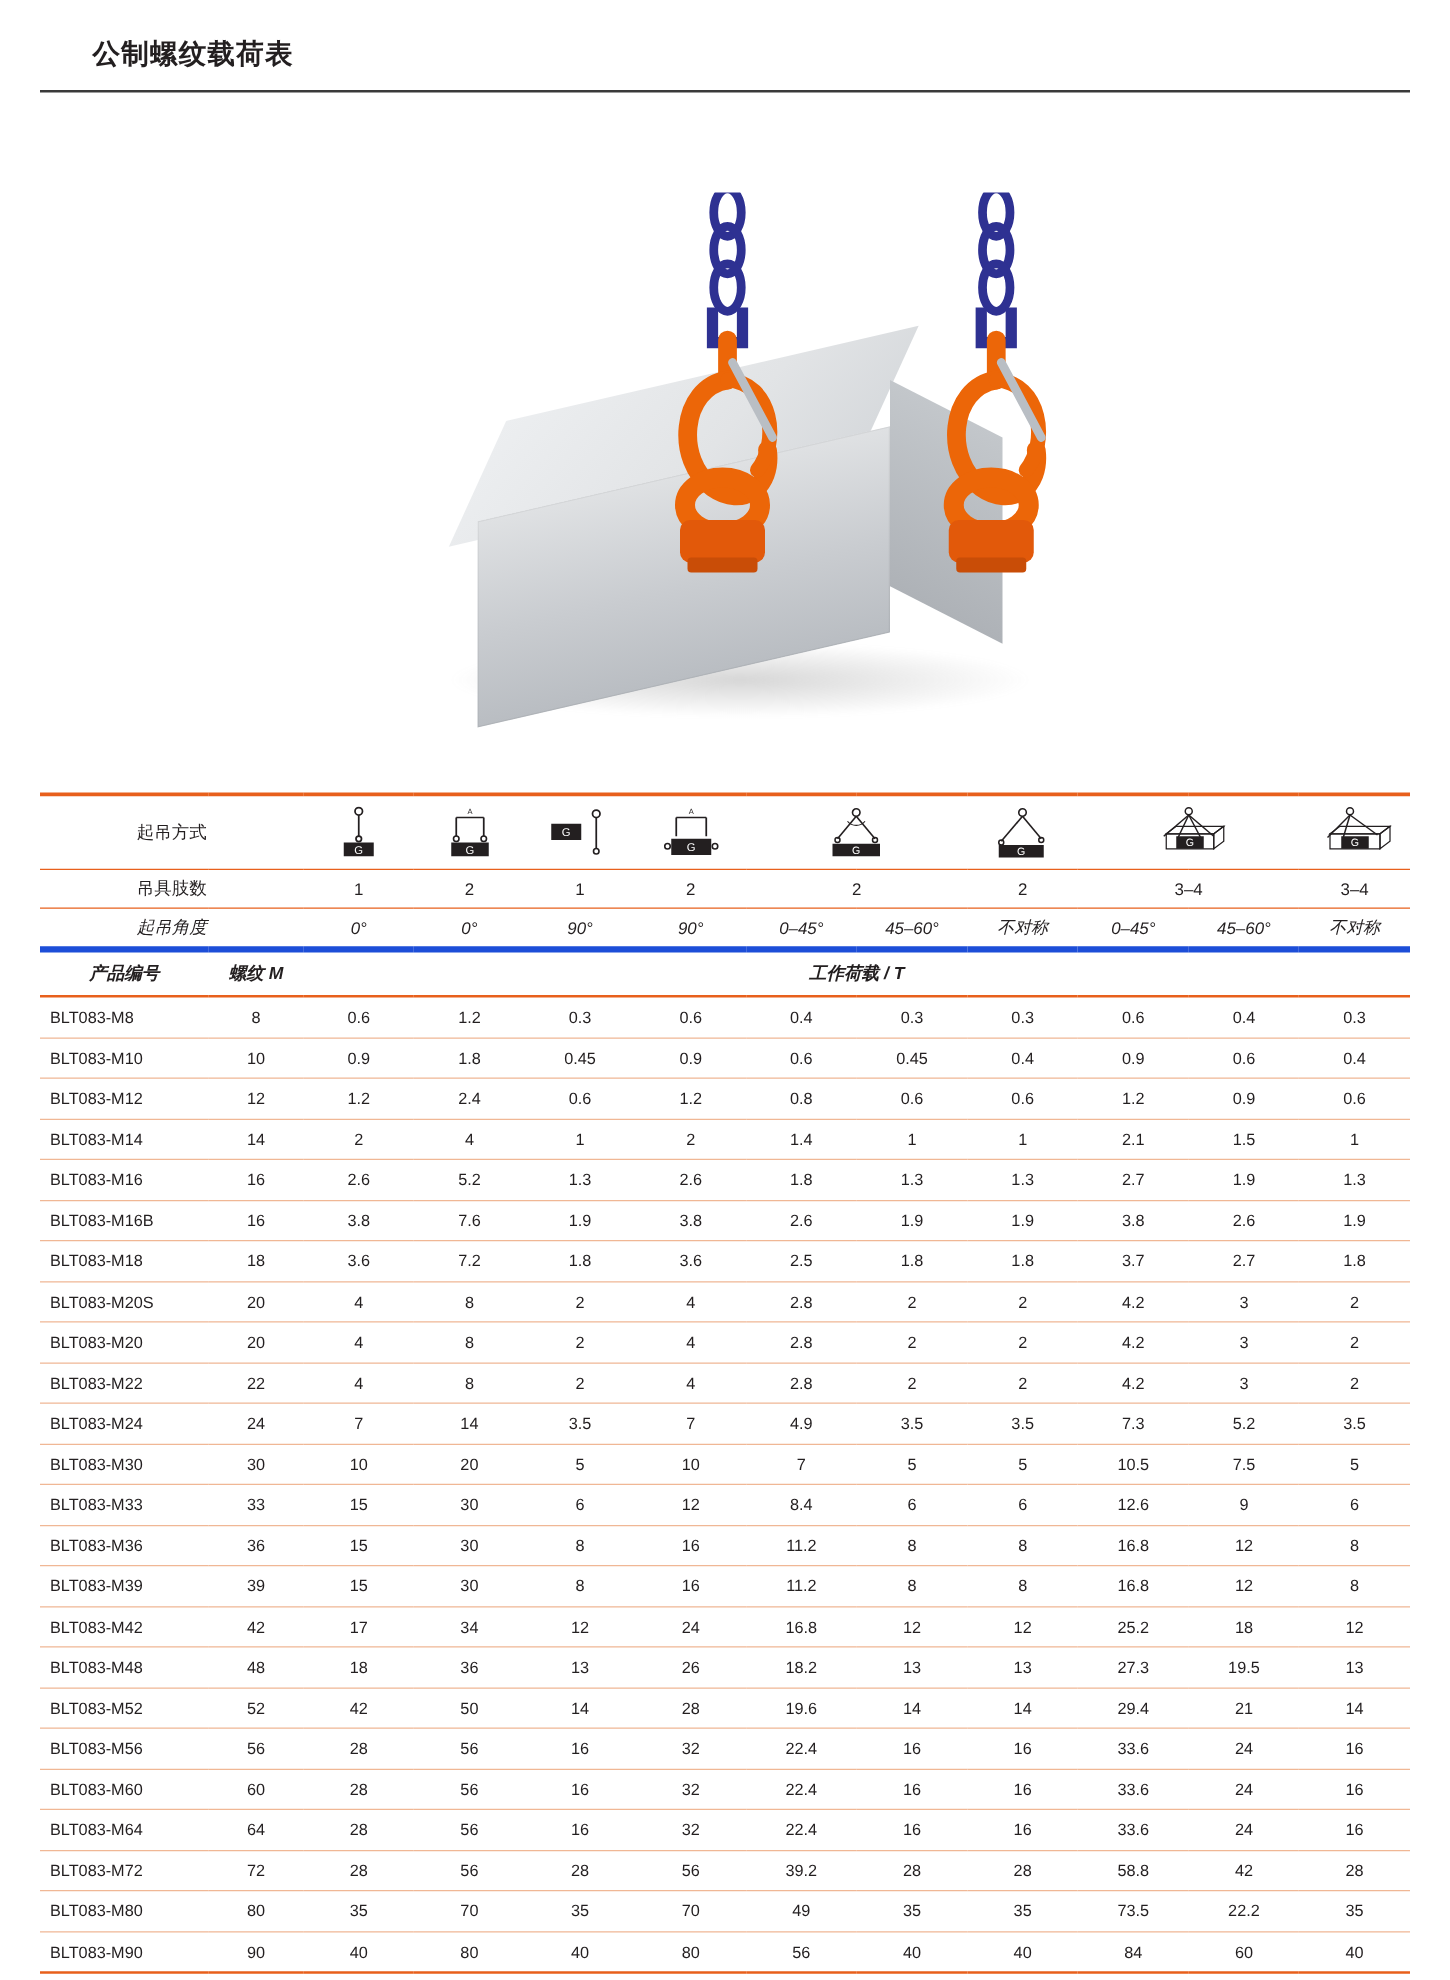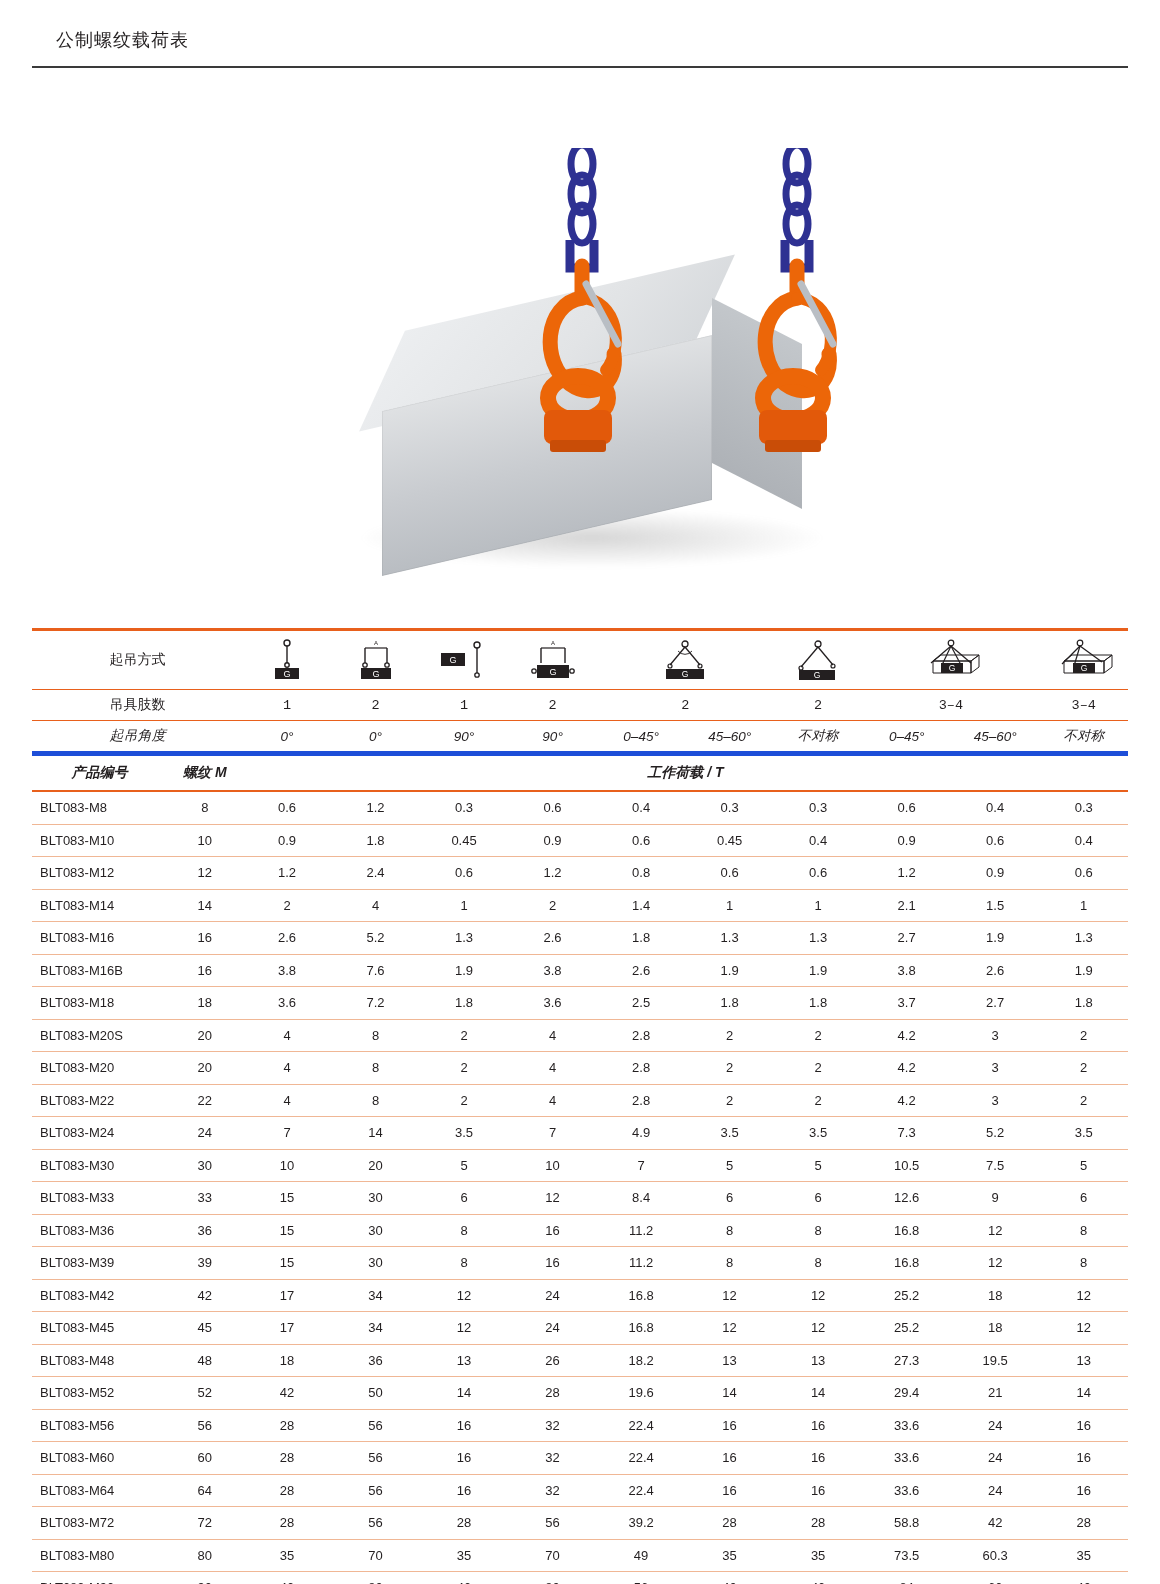--- a/index.html
+++ b/index.html
@@ -22,24 +22,25 @@
     box-sizing: border-box;
     padding: 0 32px;
   }
 
   
   .doc-header {
     padding-top: 28px;
     padding-left: 24px;
   }
   .doc-title {
-    font-size: 18px;
-    font-weight: 400;
+    font-size: 22px;
+    font-weight: 700;
     letter-spacing: 1px;
     color: #231f20;
+    margin-left: 18px;
   }
   .title-rule {
     margin-top: 14px;
     height: 2px;
     background: #3a3a3a;
     width: 1096px;
     margin-left: -24px;
   }
 
   
@@ -128,21 +129,20 @@
   .col-d { width: 84px; }
 
   tr.hdr-top td {
     border-top: 3px solid #e8601c;
     border-bottom: 1px solid #e8601c;
     height: 58px;
   }
   tr.hdr-row td {
     border-bottom: 1px solid #e8601c;
     height: 30px;
-    font-family: Liberation Mono, monospace;
   }
   tr.hdr-angle td {
     border-bottom: 5px solid #1d4ed8;
     height: 30px;
     font-style: italic;
   }
   tr.hdr-label td {
     border-bottom: 2px solid #e8601c;
     height: 34px;
     font-weight: 700;
@@ -619,34 +619,20 @@
           <td>12</td>
           <td>24</td>
           <td>16.8</td>
           <td>12</td>
           <td>12</td>
           <td>25.2</td>
           <td>18</td>
           <td>12</td>
         </tr>
         <tr class="data-row">
-          <td class="col-name">BLT083-M45</td>
-          <td>45</td>
-          <td>17</td>
-          <td>34</td>
-          <td>12</td>
-          <td>24</td>
-          <td>16.8</td>
-          <td>12</td>
-          <td>12</td>
-          <td>25.2</td>
-          <td>18</td>
-          <td>12</td>
-        </tr>
-        <tr class="data-row">
           <td class="col-name">BLT083-M48</td>
           <td>48</td>
           <td>18</td>
           <td>36</td>
           <td>13</td>
           <td>26</td>
           <td>18.2</td>
           <td>13</td>
           <td>13</td>
           <td>27.3</td>
@@ -727,21 +713,21 @@
           <td class="col-name">BLT083-M80</td>
           <td>80</td>
           <td>35</td>
           <td>70</td>
           <td>35</td>
           <td>70</td>
           <td>49</td>
           <td>35</td>
           <td>35</td>
           <td>73.5</td>
-          <td>60.3</td>
+          <td>22.2</td>
           <td>35</td>
         </tr>
         <tr class="data-row">
           <td class="col-name">BLT083-M90</td>
           <td>90</td>
           <td>40</td>
           <td>80</td>
           <td>40</td>
           <td>80</td>
           <td>56</td>

